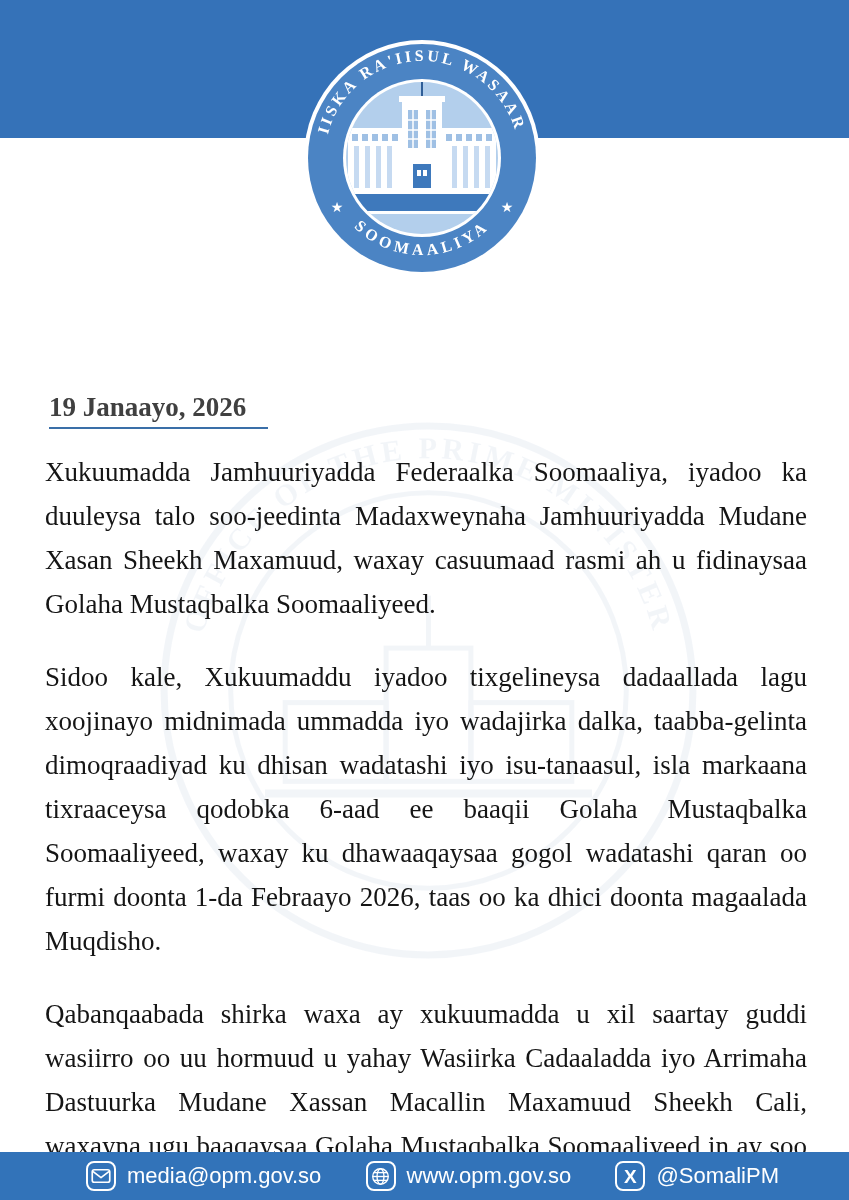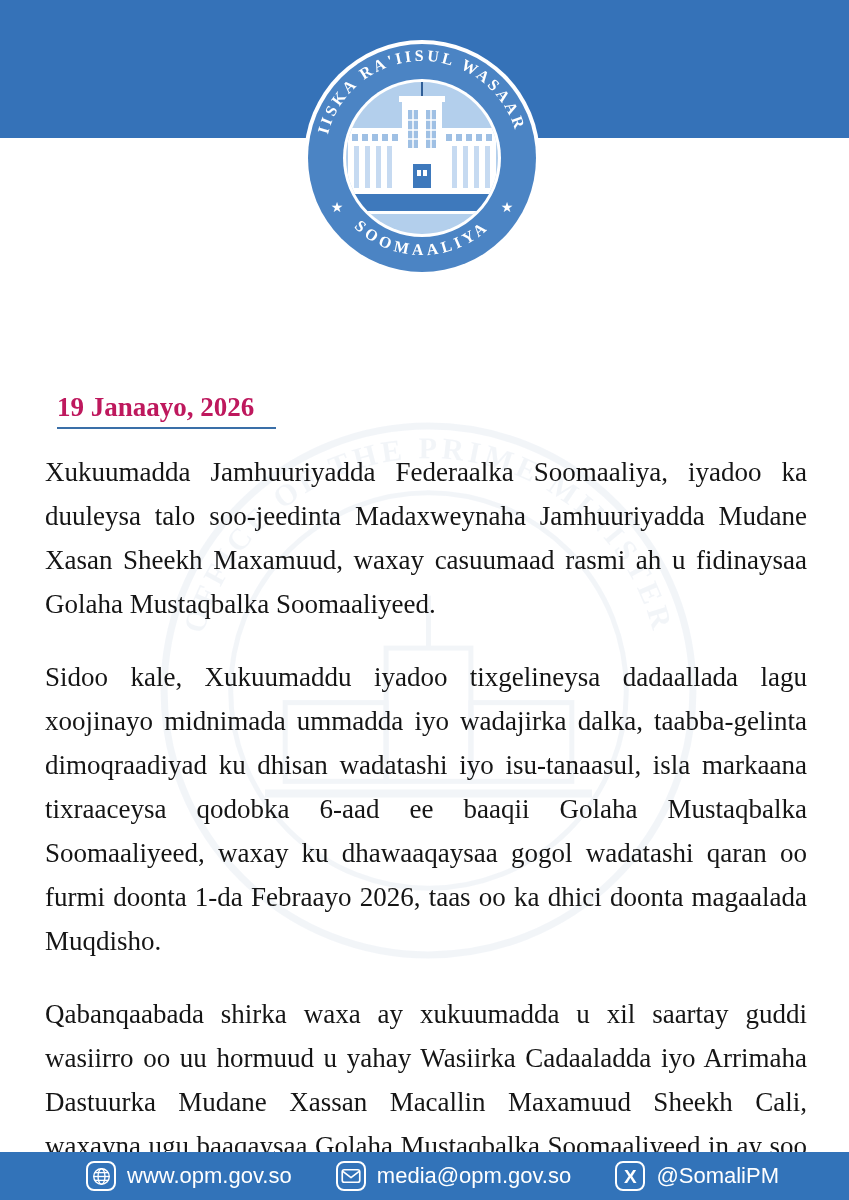--- a/index.html
+++ b/index.html
@@ -15,22 +15,22 @@
   .logo { position:absolute; left:302px; top:38px; width:240px; height:240px; z-index:3; }
 
   
   .watermark { position:absolute; left:156px; top:418px; width:545px; height:545px; opacity:0.075; z-index:0; }
 
   .title {
     position:absolute; top:324px; left:0; width:100%; text-align:center;
     font-size:39px; font-weight:bold; letter-spacing:1px; color:#3C76B5; z-index:1;
   }
   .date {
-    position:absolute; top:392px; left:57px;
-    font-size:27px; font-weight:bold; color:#be185d;
+    position:absolute; top:392px; left:49px;
+    font-size:27px; font-weight:bold; color:#404040;
     border-bottom:2px solid #3A6FA8; padding:0 22px 4px 0; z-index:1;
   }
   .content { position:absolute; top:450px; left:45px; width:762px; z-index:1; }
   .content p {
     margin:0 0 29px 0; font-size:27px; line-height:44px;
     text-align:justify; color:#151515;
   }
   .endmark {
     text-align:center; font-weight:bold; font-size:26px; color:#000000;
     margin-top:40px; letter-spacing:1px;font-style:italic;
@@ -159,44 +159,44 @@
     <p>Xukuumadda Jamhuuriyadda Federaalka Soomaaliya, iyadoo ka duuleysa talo soo-jeedinta Madaxweynaha Jamhuuriyadda Mudane Xasan Sheekh Maxamuud, waxay casuumaad rasmi ah u fidinaysaa Golaha Mustaqbalka Soomaaliyeed.</p>
     <p>Sidoo kale, Xukuumaddu iyadoo tixgelineysa dadaallada lagu xoojinayo midnimada ummadda iyo wadajirka dalka, taabba-gelinta dimoqraadiyad ku dhisan wadatashi iyo isu-tanaasul, isla markaana tixraaceysa qodobka 6-aad ee baaqii Golaha Mustaqbalka Soomaaliyeed, waxay ku dhawaaqaysaa gogol wadatashi qaran oo furmi doonta 1-da Febraayo 2026, taas oo ka dhici doonta magaalada Muqdisho.</p>
     <p>Qabanqaabada shirka waxa ay xukuumadda u xil saartay guddi wasiirro oo uu hormuud u yahay Wasiirka Cadaaladda iyo Arrimaha Dastuurka Mudane Xassan Macallin Maxamuud Sheekh Cali, waxayna ugu baaqaysaa Golaha Mustaqbalka Soomaaliyeed in ay soo magacaabaan cidda dhinacooda ugu xil saaran qaban qaabada shirka si la isula sii lafa guro ajandayaasha, shirkuna u noqdo mid mira dhal ah.</p>
     <div class="endmark">– – DHAMMAAD – –</div>
   </div>
 
   <div class="footer">
 
     <div class="footer-item">
       <span class="icon-box">
+        <svg width="20" height="16" viewBox="0 0 24 18">
+          <rect x="1.5" y="1.5" width="21" height="15" rx="2.5" fill="none" stroke="#ffffff" stroke-width="2"></rect>
+          <path d="M3 4 L12 11 L21 4" fill="none" stroke="#ffffff" stroke-width="2" stroke-linecap="round" stroke-linejoin="round"></path>
+        </svg>
+      </span>
+      <span>media@opm.gov.so</span>
+    </div>
+
+    <div class="footer-item">
+      <span class="icon-box">
         <svg width="19" height="19" viewBox="0 0 22 22">
           <g fill="none" stroke="#ffffff" stroke-width="1.6">
             <circle cx="11" cy="11" r="9"></circle>
             <ellipse cx="11" cy="11" rx="4" ry="9"></ellipse>
             <line x1="2" y1="11" x2="20" y2="11"></line>
             <line x1="3.2" y1="6.5" x2="18.8" y2="6.5"></line>
             <line x1="3.2" y1="15.5" x2="18.8" y2="15.5"></line>
           </g>
         </svg>
       </span>
       <span>www.opm.gov.so</span>
     </div>
 
     <div class="footer-item">
       <span class="icon-box">
-        <svg width="20" height="16" viewBox="0 0 24 18">
-          <rect x="1.5" y="1.5" width="21" height="15" rx="2.5" fill="none" stroke="#ffffff" stroke-width="2"></rect>
-          <path d="M3 4 L12 11 L21 4" fill="none" stroke="#ffffff" stroke-width="2" stroke-linecap="round" stroke-linejoin="round"></path>
-        </svg>
-      </span>
-      <span>media@opm.gov.so</span>
-    </div>
-
-    <div class="footer-item">
-      <span class="icon-box">
         <span class="x-glyph">X</span>
       </span>
       <span>@SomaliPM</span>
     </div>
 
   </div>
 </div>
 
 </body></html>

